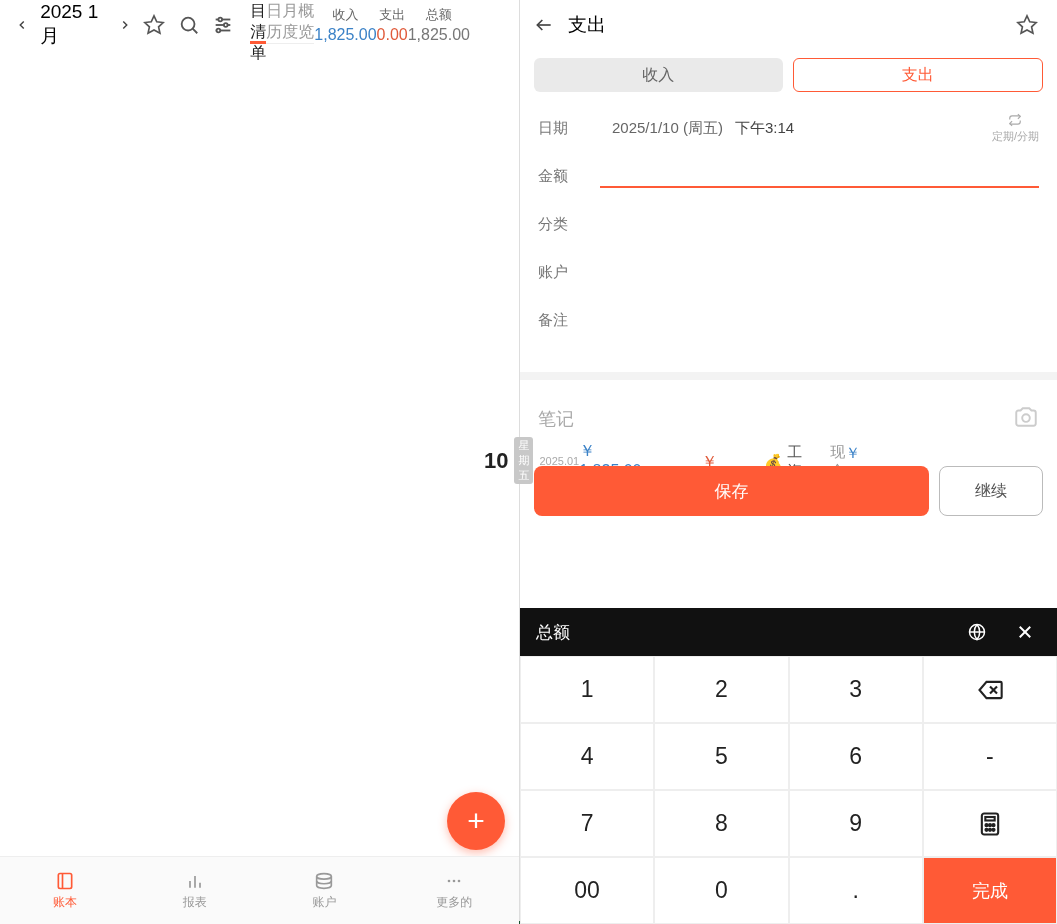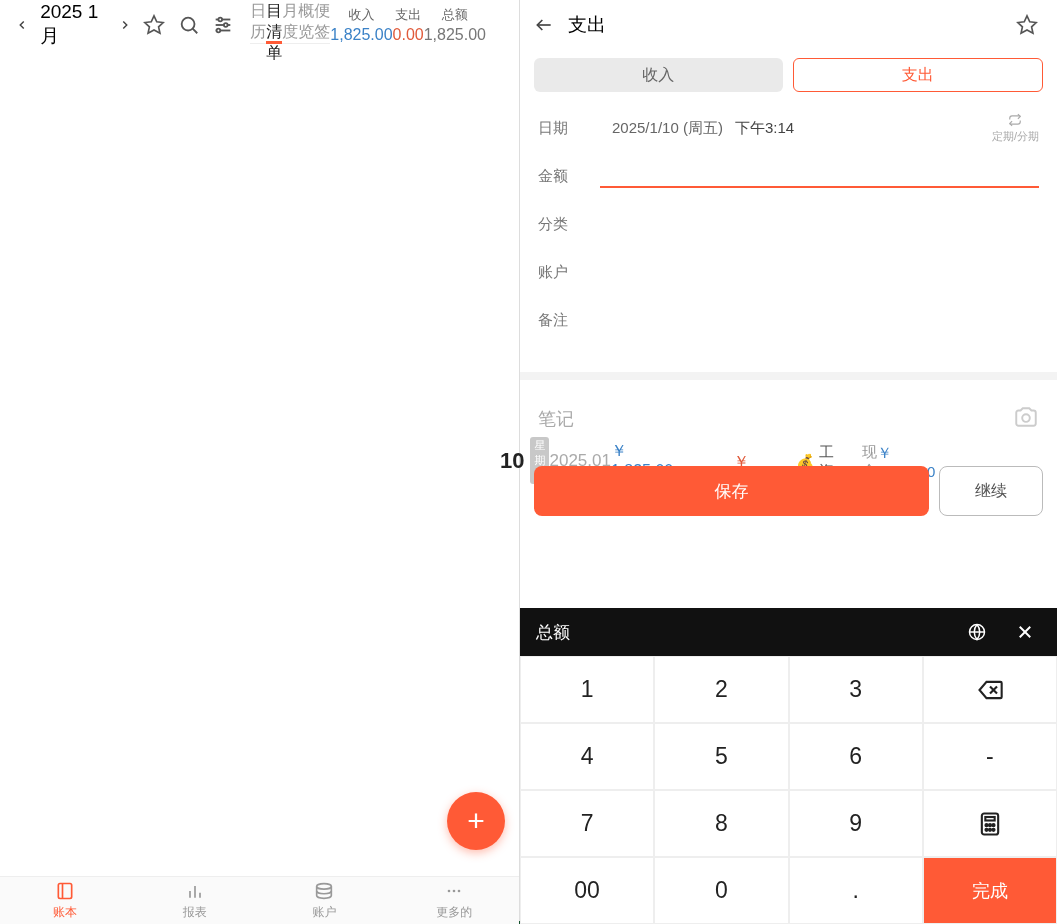--- a/index.html
+++ b/index.html
@@ -26,35 +26,35 @@
 .summary-label { font-size: 13px; color: #666; }
 .summary-val { font-size: 16px; margin-top: 2px; }
 .blue { color: #3b82c7; }
 .red { color: #e05a3a; }
 .gray { color: #777; }
 
 
 .day-header { display: flex; align-items: center; padding: 8px 14px; border-bottom: 3px solid #14532d; }
 .day-num { font-size: 22px; font-weight: 600; color: #222; }
 .day-chip { background: #c8c8c8; color: #fff; font-size: 11px; border-radius: 3px; padding: 1px 4px; margin-left: 6px; }
-.day-date { font-size: 17px; color: #aaa; }
+.day-date { font-size: 11px; color: #aaa; margin-left: 6px; }
 .day-amt1 { margin-left: auto; font-size: 16px; }
 .day-amt2 { margin-left: 60px; font-size: 16px; margin-right: 4px; margin-top: 22px; }
 
 .entry { display: flex; align-items: center; padding: 12px 14px; border-bottom: 1px solid #eee; font-size: 15px; }
 .entry-emoji { margin-right: 4px; }
 .entry-cat { color: #555; margin-right: 28px; }
 .entry-acct { color: #999; }
 .entry-amt { margin-left: auto; }
 
 
 .fab { position: absolute; right: 14px; bottom: 74px; width: 58px; height: 58px; border-radius: 50%; background: #ff5a36; color: #fff; font-size: 30px; display: flex; align-items: center; justify-content: center; box-shadow: 0 3px 10px rgba(255,90,54,.4); cursor: pointer; }
 
 
-.bottom-nav { position: absolute; bottom: 0; left: 0; right: 0; height: 48px; border-top: 1px solid #eee; display: flex; background: #fafafa; }
+.bottom-nav { position: absolute; bottom: 0; left: 0; right: 0; height: 68px; border-top: 1px solid #eee; display: flex; background: #fafafa; }
 .nav-item { flex: 1; display: flex; flex-direction: column; align-items: center; justify-content: center; color: #999; cursor: pointer; font-size: 12px; gap: 2px; }
 .nav-item.active { color: #ff5a36; }
 .nav-icon { width: 22px; height: 22px; display: flex; align-items: center; justify-content: center; }
 
 
 .r-header { height: 50px; display: flex; align-items: center; padding: 0 10px; }
 .r-title { font-size: 19px; font-weight: 500; margin-left: 10px; }
 
 .type-tabs { display: flex; padding: 8px 14px; gap: 10px; }
 .type-tab { flex: 1; height: 34px; display: flex; align-items: center; justify-content: center; border-radius: 6px; font-size: 16px; cursor: pointer; background: #eaeaea; color: #666; }
@@ -123,25 +123,24 @@
           <circle cx="9" cy="6" r="2" fill="#fff"></circle>
           <line x1="4" y1="12" x2="20" y2="12"></line>
           <circle cx="15" cy="12" r="2" fill="#fff"></circle>
           <line x1="4" y1="18" x2="20" y2="18"></line>
           <circle cx="7" cy="18" r="2" fill="#fff"></circle>
         </svg>
     </div>
   </div>
 
   <div class="l-tabs">
+    <div class="l-tab active">账目清单</div>
     <div class="l-tab">日历</div>
-    <div class="l-tab active">账目清单</div>
     <div class="l-tab">月度</div>
     <div class="l-tab">概览</div>
-    <div class="l-tab">便签</div>
   </div>
 
   <div class="summary">
     <div class="summary-col">
       <div class="summary-label">收入</div>
       <div class="summary-val blue">1,825.00</div>
     </div>
     <div class="summary-col">
       <div class="summary-label">支出</div>
       <div class="summary-val red">0.00</div>

